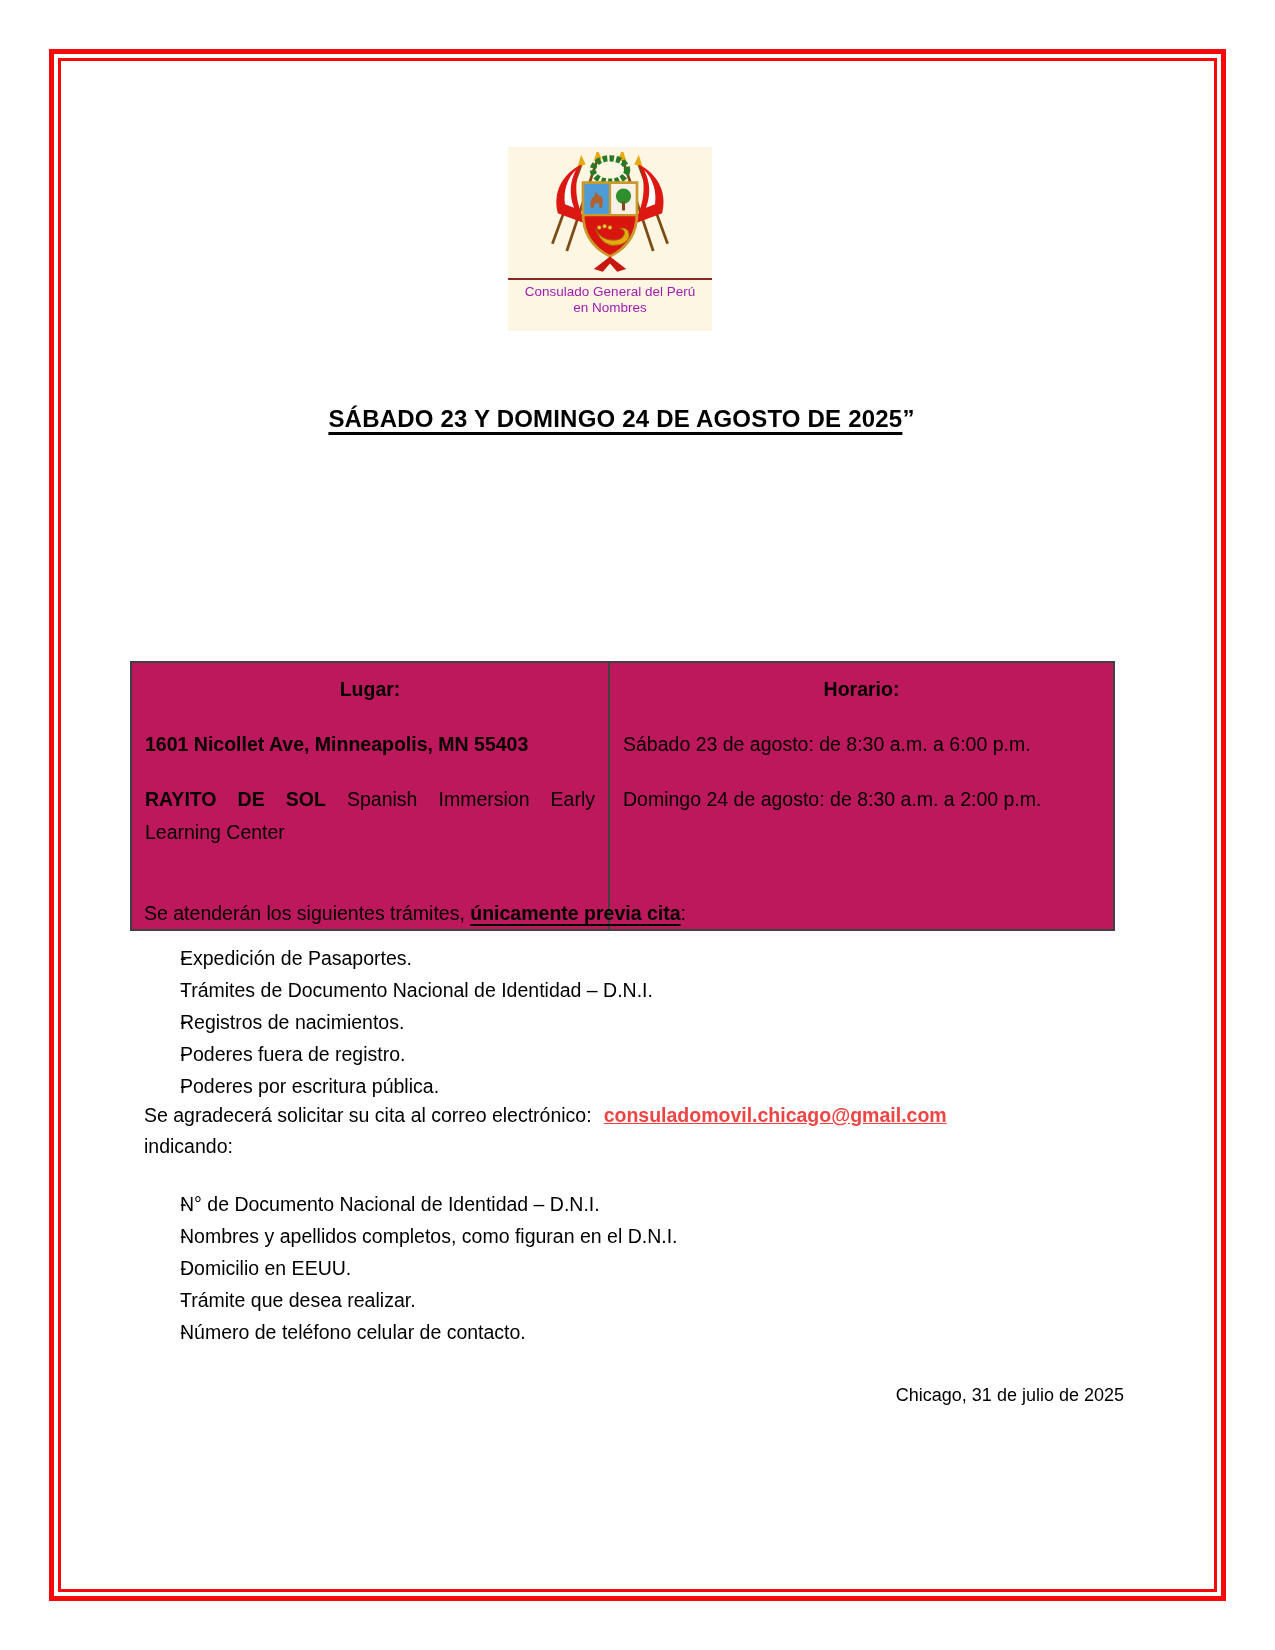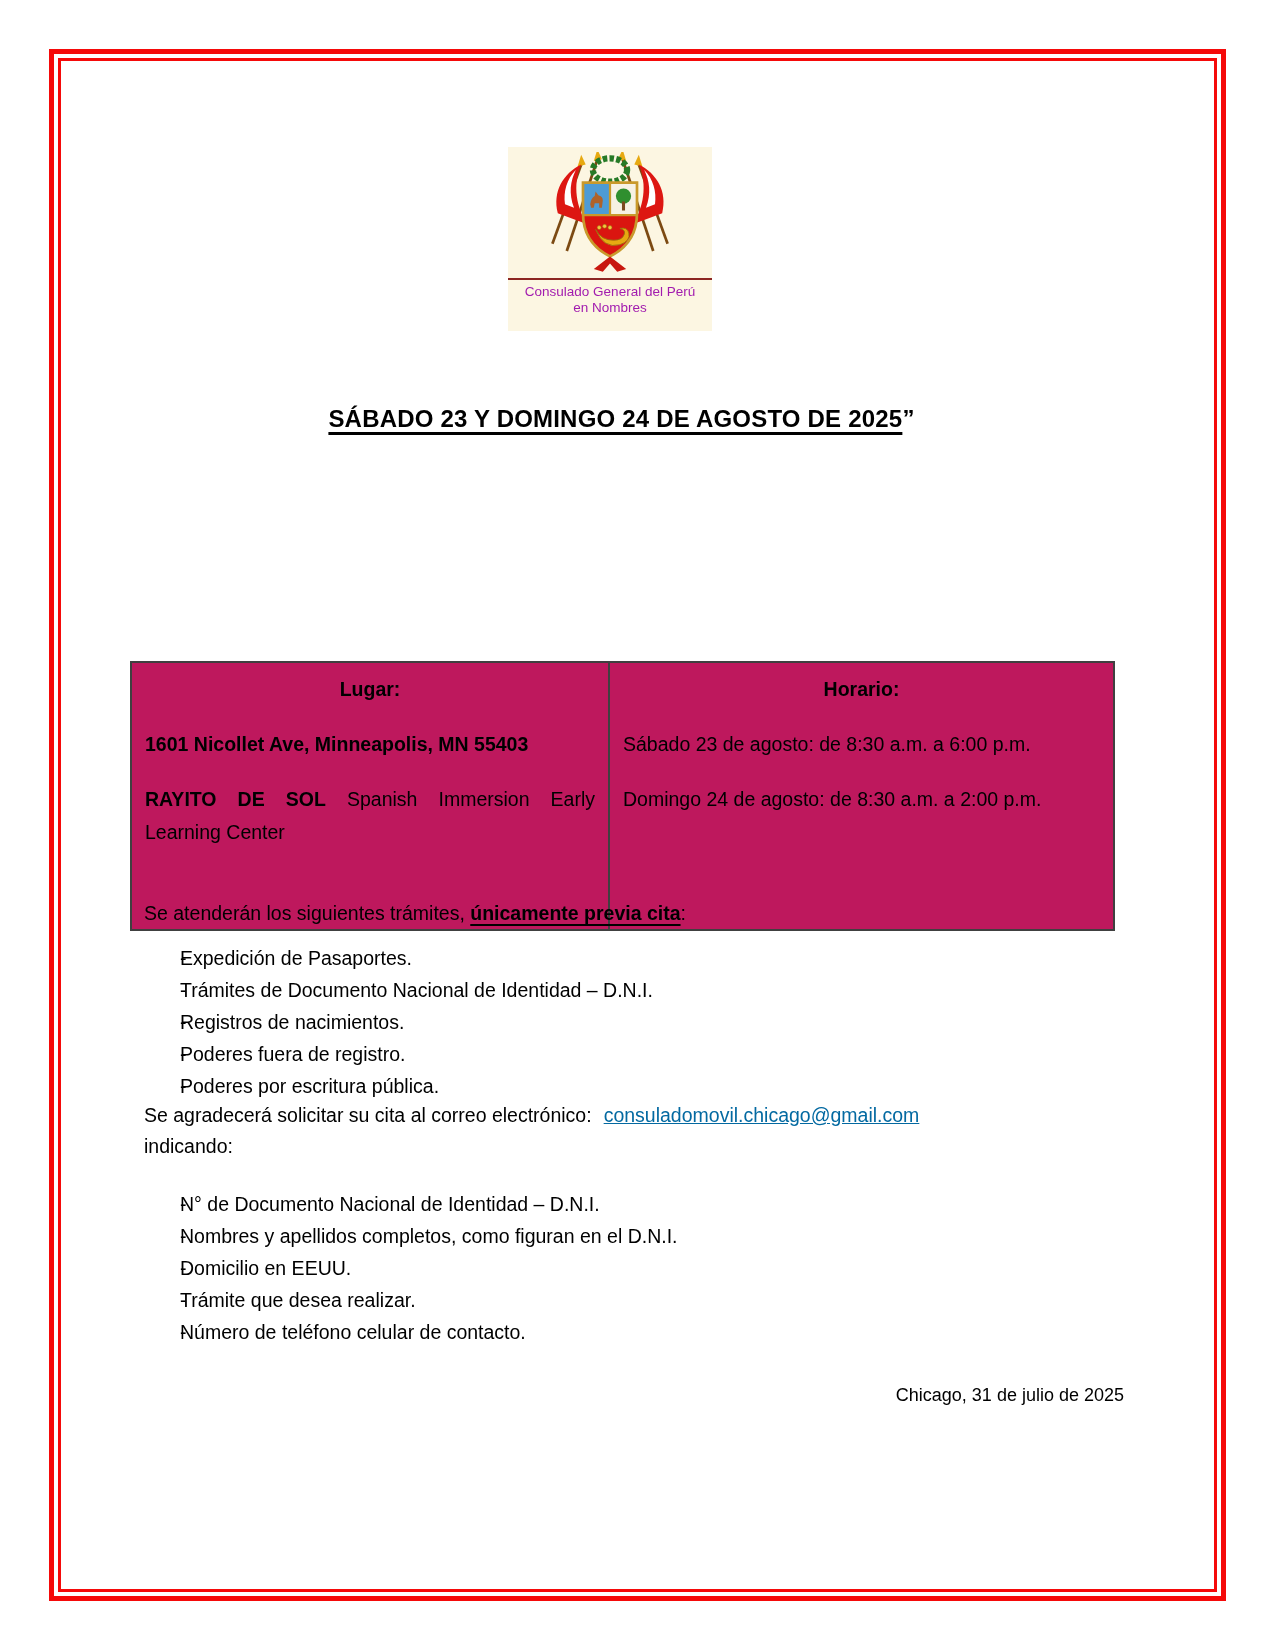--- a/index.html
+++ b/index.html
@@ -41,21 +41,21 @@
   .bu { font-weight:bold; text-decoration:underline; text-decoration-thickness:2px; text-underline-offset:4px; }
 
   .list { position:absolute; left:0; width:983px; font-size:19.5px; line-height:32px; }
   .list-1 { top:942px; }
   .list-2 { top:1188px; }
   .li { display:flex; }
   .li .bullet { width:35px; padding-left:50px; flex:none; }
   .li .li-text { flex:1; }
 
   .appt { top:1100px; }
-  .email { color:#0369a1; font-weight:normal; text-decoration:underline; margin-left:12px; cursor:pointer; }
+  .email { color:#ef4444; font-weight:bold; text-decoration:underline; margin-left:12px; cursor:pointer; }
 
   .dateline { position:absolute; top:1380px; left:0; width:994px; text-align:right;
               font-size:18px; line-height:31px; }
 </style>
 </head>
 <body>
 
 <div class="page">
   <div class="border-outer"></div>
   <div class="border-inner"></div>

